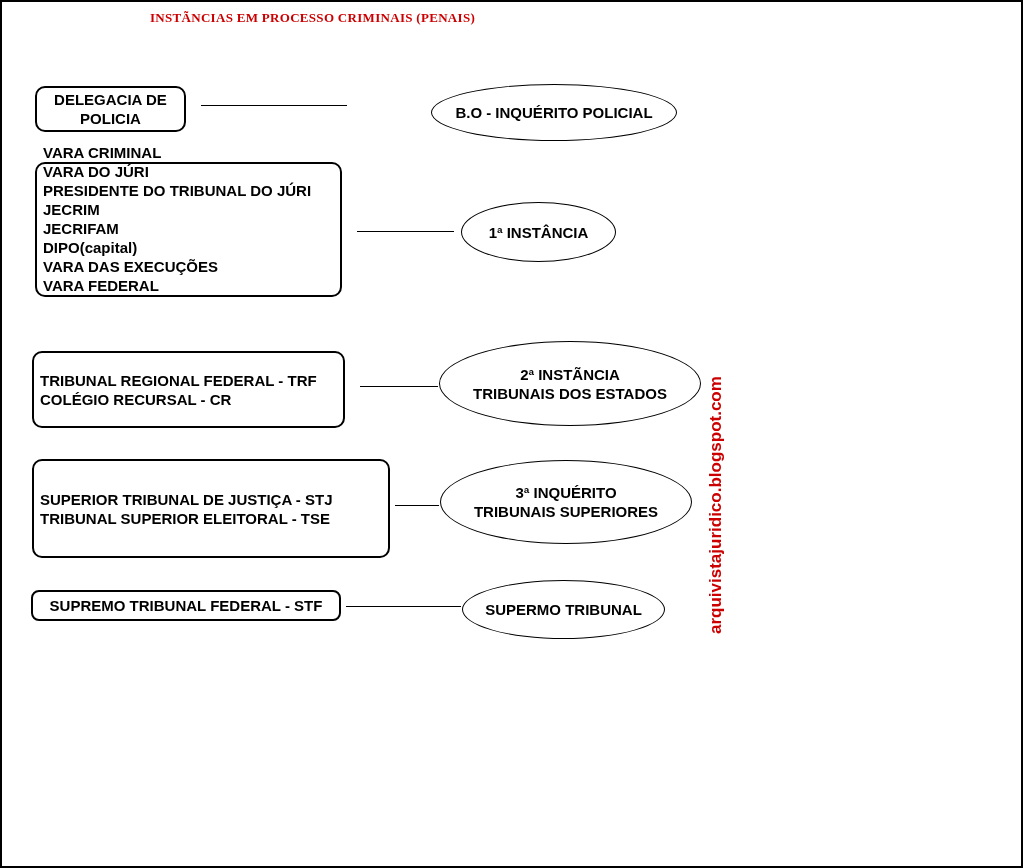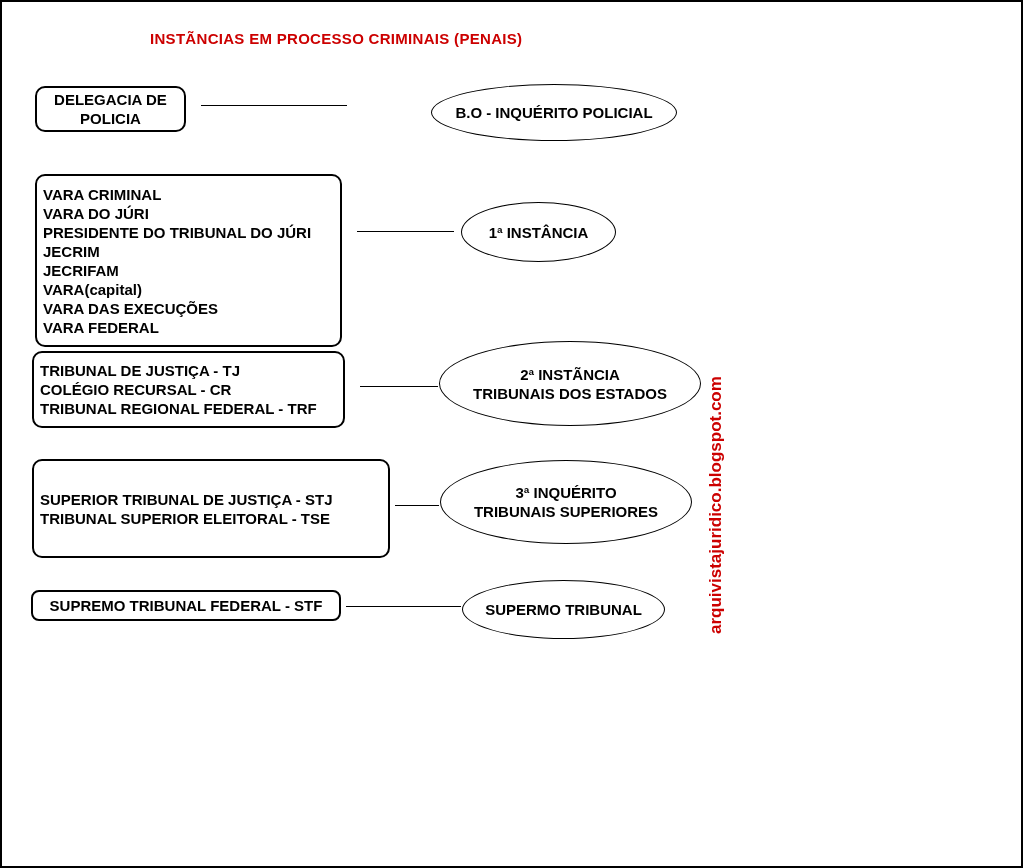--- a/index.html
+++ b/index.html
@@ -11,26 +11,27 @@
     width: 1023px;
     height: 868px;
     background: var(--background, #ffffff);
     border: 2px solid var(--line-black, #000000);
     overflow: hidden;
   }
 
   .title {
     position: absolute;
     left: 148px;
-    top: 28px;
-    font-size: 15px;
+    top: 8px;
+    font-size: 13px;
     font-weight: bold;
     color: var(--accent-red, #cc0000);
     letter-spacing: 0.3px;
     white-space: nowrap;
+    font-family: Liberation Serif, serif;
   }
 
   .node-box {
     position: absolute;
     border: 2px solid var(--line-black, #000000);
     border-radius: 10px;
     background: var(--background, #ffffff);
     font-weight: bold;
     font-size: 15px;
     line-height: 19px;
@@ -79,21 +80,21 @@
     color: var(--accent-red, #cc0000);
     white-space: nowrap;
   }
 
   
   .r1-box     { left: 33px;  top: 84px;  width: 151px; height: 46px; }
   .r1-line    { left: 199px; top: 103px; width: 146px; }
   .r1-ellipse { left: 429px; top: 82px;  width: 246px; height: 57px; }
 
   
-  .r2-box     { left: 33px;  top: 172px; width: 307px; height: 173px; }
+  .r2-box     { left: 33px;  top: 160px; width: 307px; height: 135px; justify-content: flex-end; }
   .r2-line    { left: 355px; top: 229px; width: 97px; }
   .r2-ellipse { left: 459px; top: 200px; width: 155px; height: 60px; }
 
   
   .r3-box     { left: 30px;  top: 349px; width: 313px; height: 77px; }
   .r3-line    { left: 358px; top: 384px; width: 78px; }
   .r3-ellipse { left: 437px; top: 339px; width: 262px; height: 85px; align-items: center; }
 
   
   .r4-box     { left: 30px;  top: 457px; width: 358px; height: 99px; }
@@ -120,33 +121,32 @@
   <div class="ellipse r1-ellipse">
     <div class="eline">B.O - INQUÉRITO POLICIAL</div>
   </div>
 
   <div class="node-box listy r2-box">
     <div class="bline">VARA CRIMINAL</div>
     <div class="bline">VARA DO JÚRI</div>
     <div class="bline">PRESIDENTE DO TRIBUNAL DO JÚRI</div>
     <div class="bline">JECRIM</div>
     <div class="bline">JECRIFAM</div>
-    <div class="bline">VARA(capital)</div>
+    <div class="bline">DIPO(capital)</div>
     <div class="bline">VARA DAS EXECUÇÕES</div>
     <div class="bline">VARA FEDERAL</div>
   </div>
   <div class="connector r2-line"></div>
   <div class="ellipse r2-ellipse">
     <div class="eline">1ª INSTÂNCIA</div>
   </div>
 
   <div class="node-box listy r3-box">
-    <div class="bline">TRIBUNAL DE JUSTIÇA - TJ</div>
+    <div class="bline">TRIBUNAL REGIONAL FEDERAL - TRF</div>
     <div class="bline">COLÉGIO RECURSAL - CR</div>
-    <div class="bline">TRIBUNAL REGIONAL FEDERAL - TRF</div>
   </div>
   <div class="connector r3-line"></div>
   <div class="ellipse r3-ellipse">
     <div class="eline">2ª INSTÃNCIA</div>
     <div class="eline">TRIBUNAIS DOS ESTADOS</div>
   </div>
 
   <div class="node-box listy r4-box">
     <div class="bline">SUPERIOR TRIBUNAL DE JUSTIÇA - STJ</div>
     <div class="bline">TRIBUNAL SUPERIOR ELEITORAL - TSE</div>

